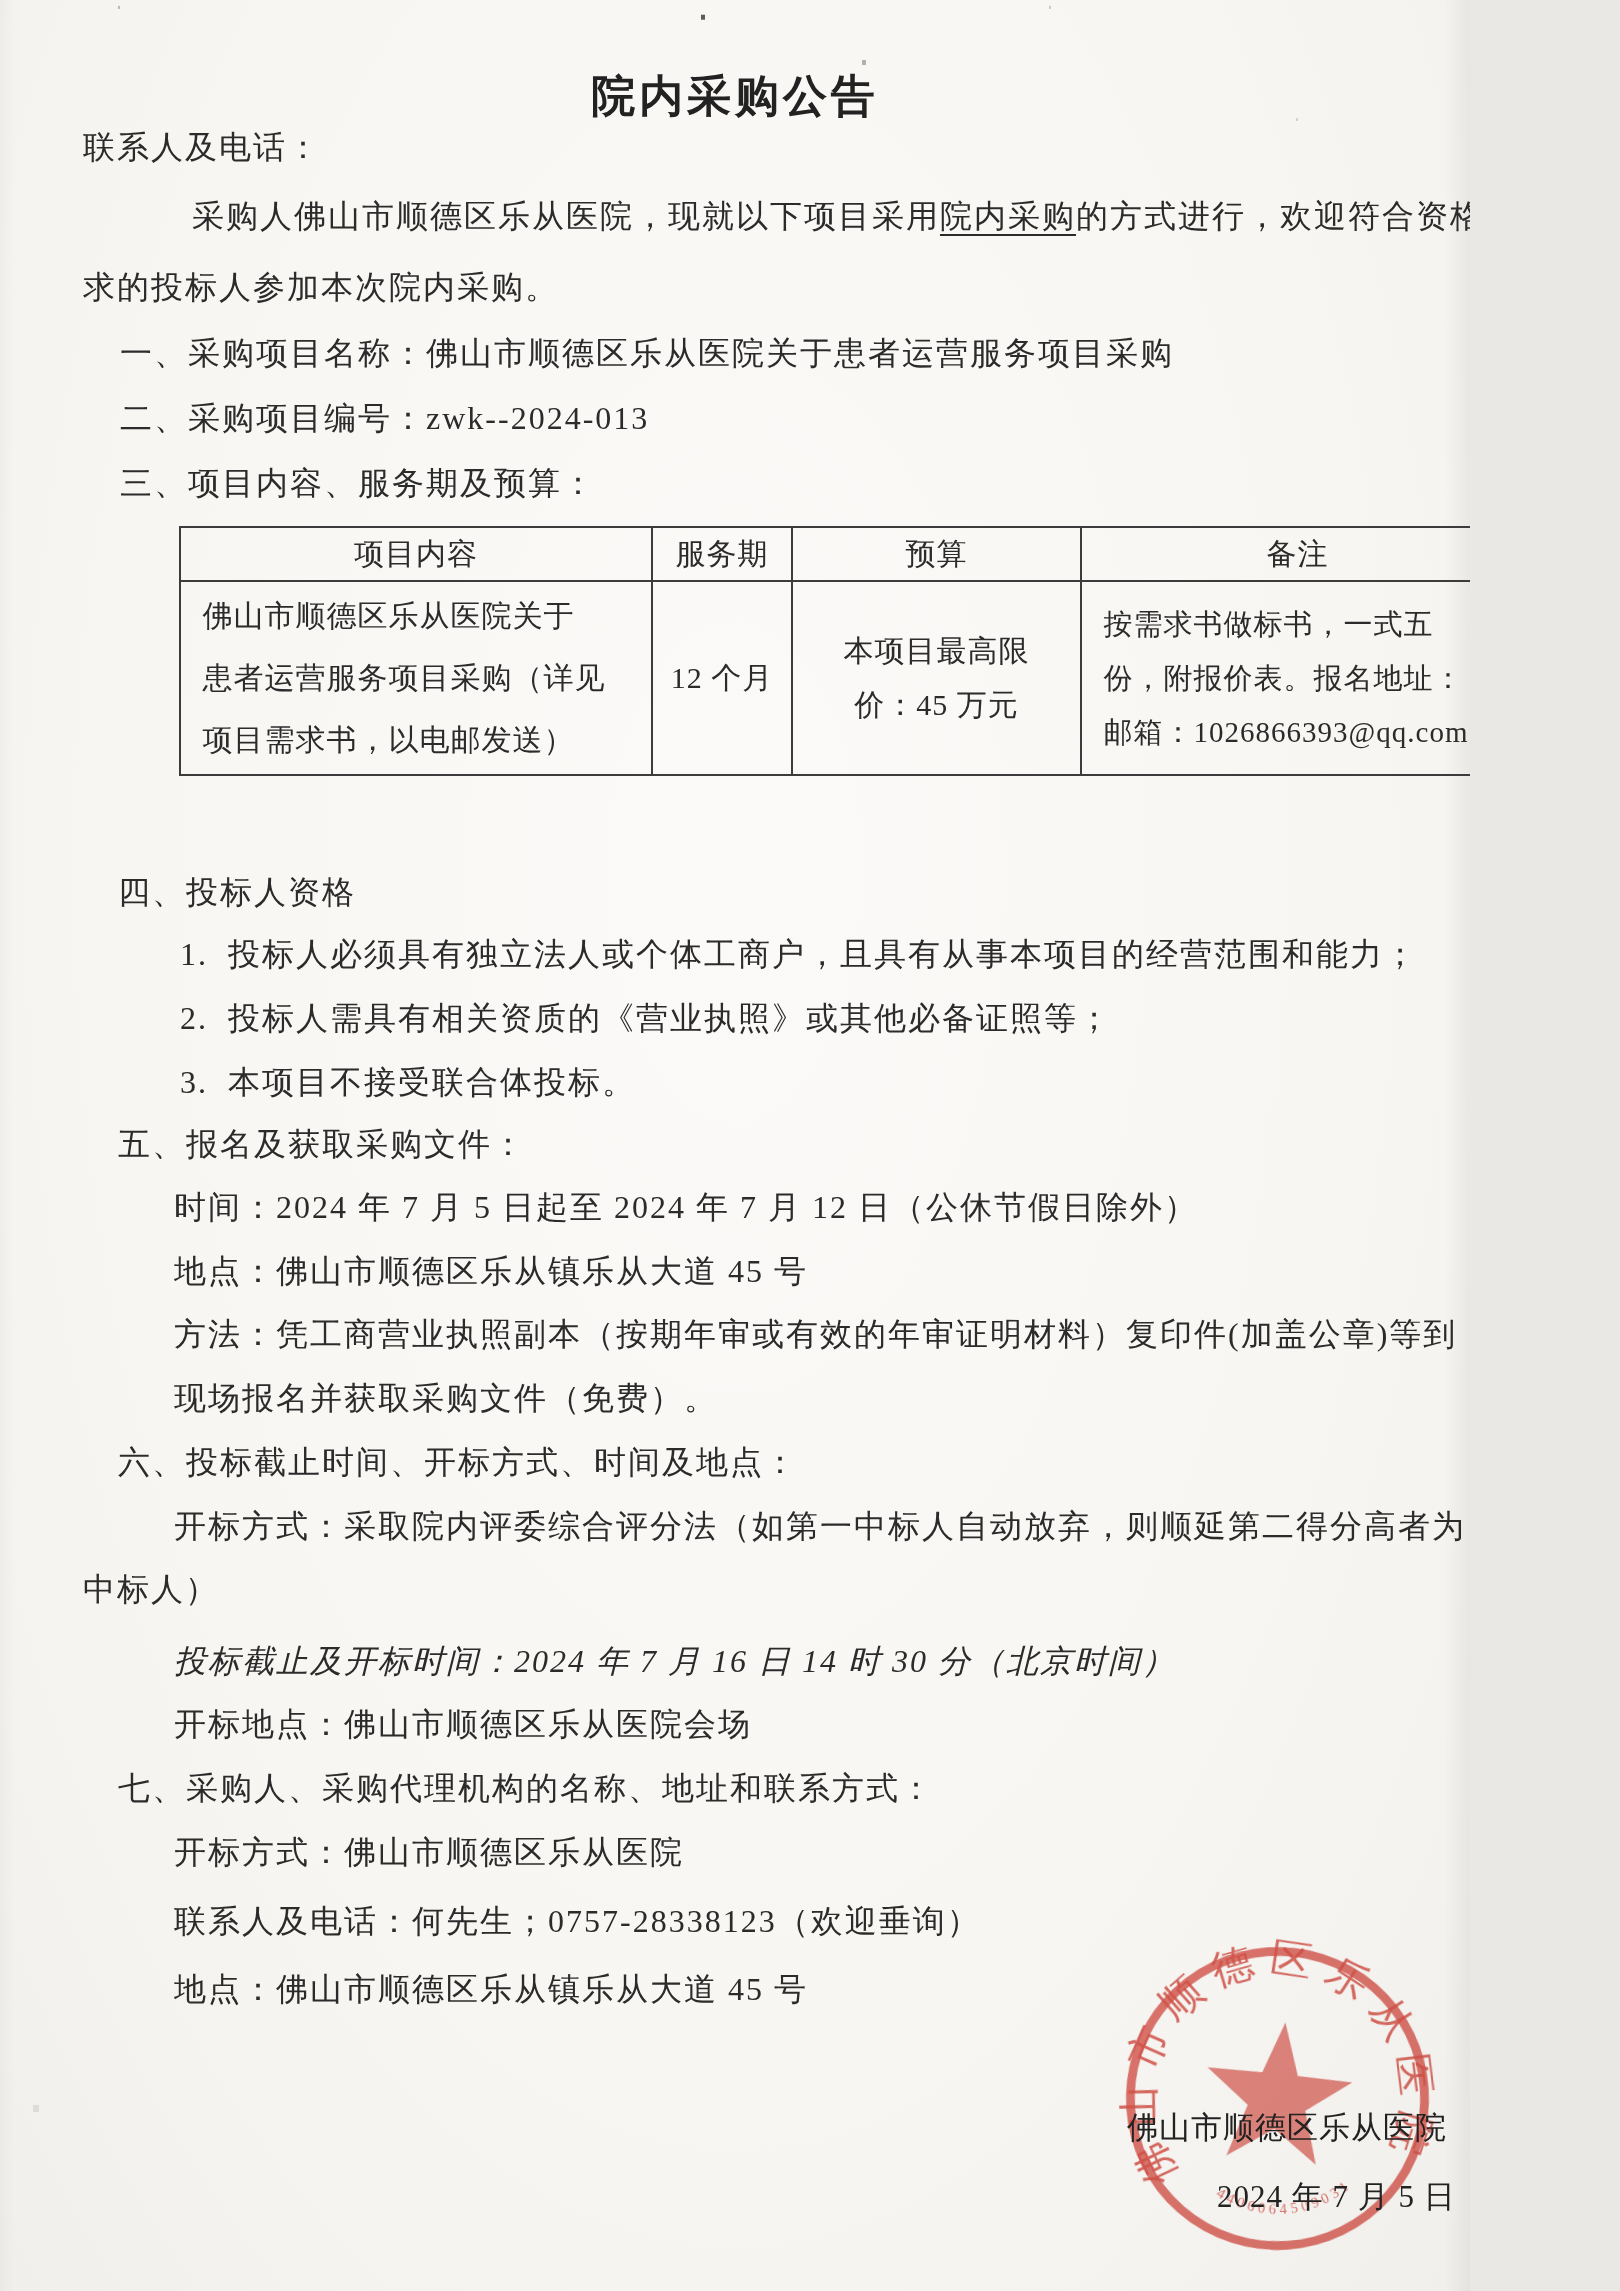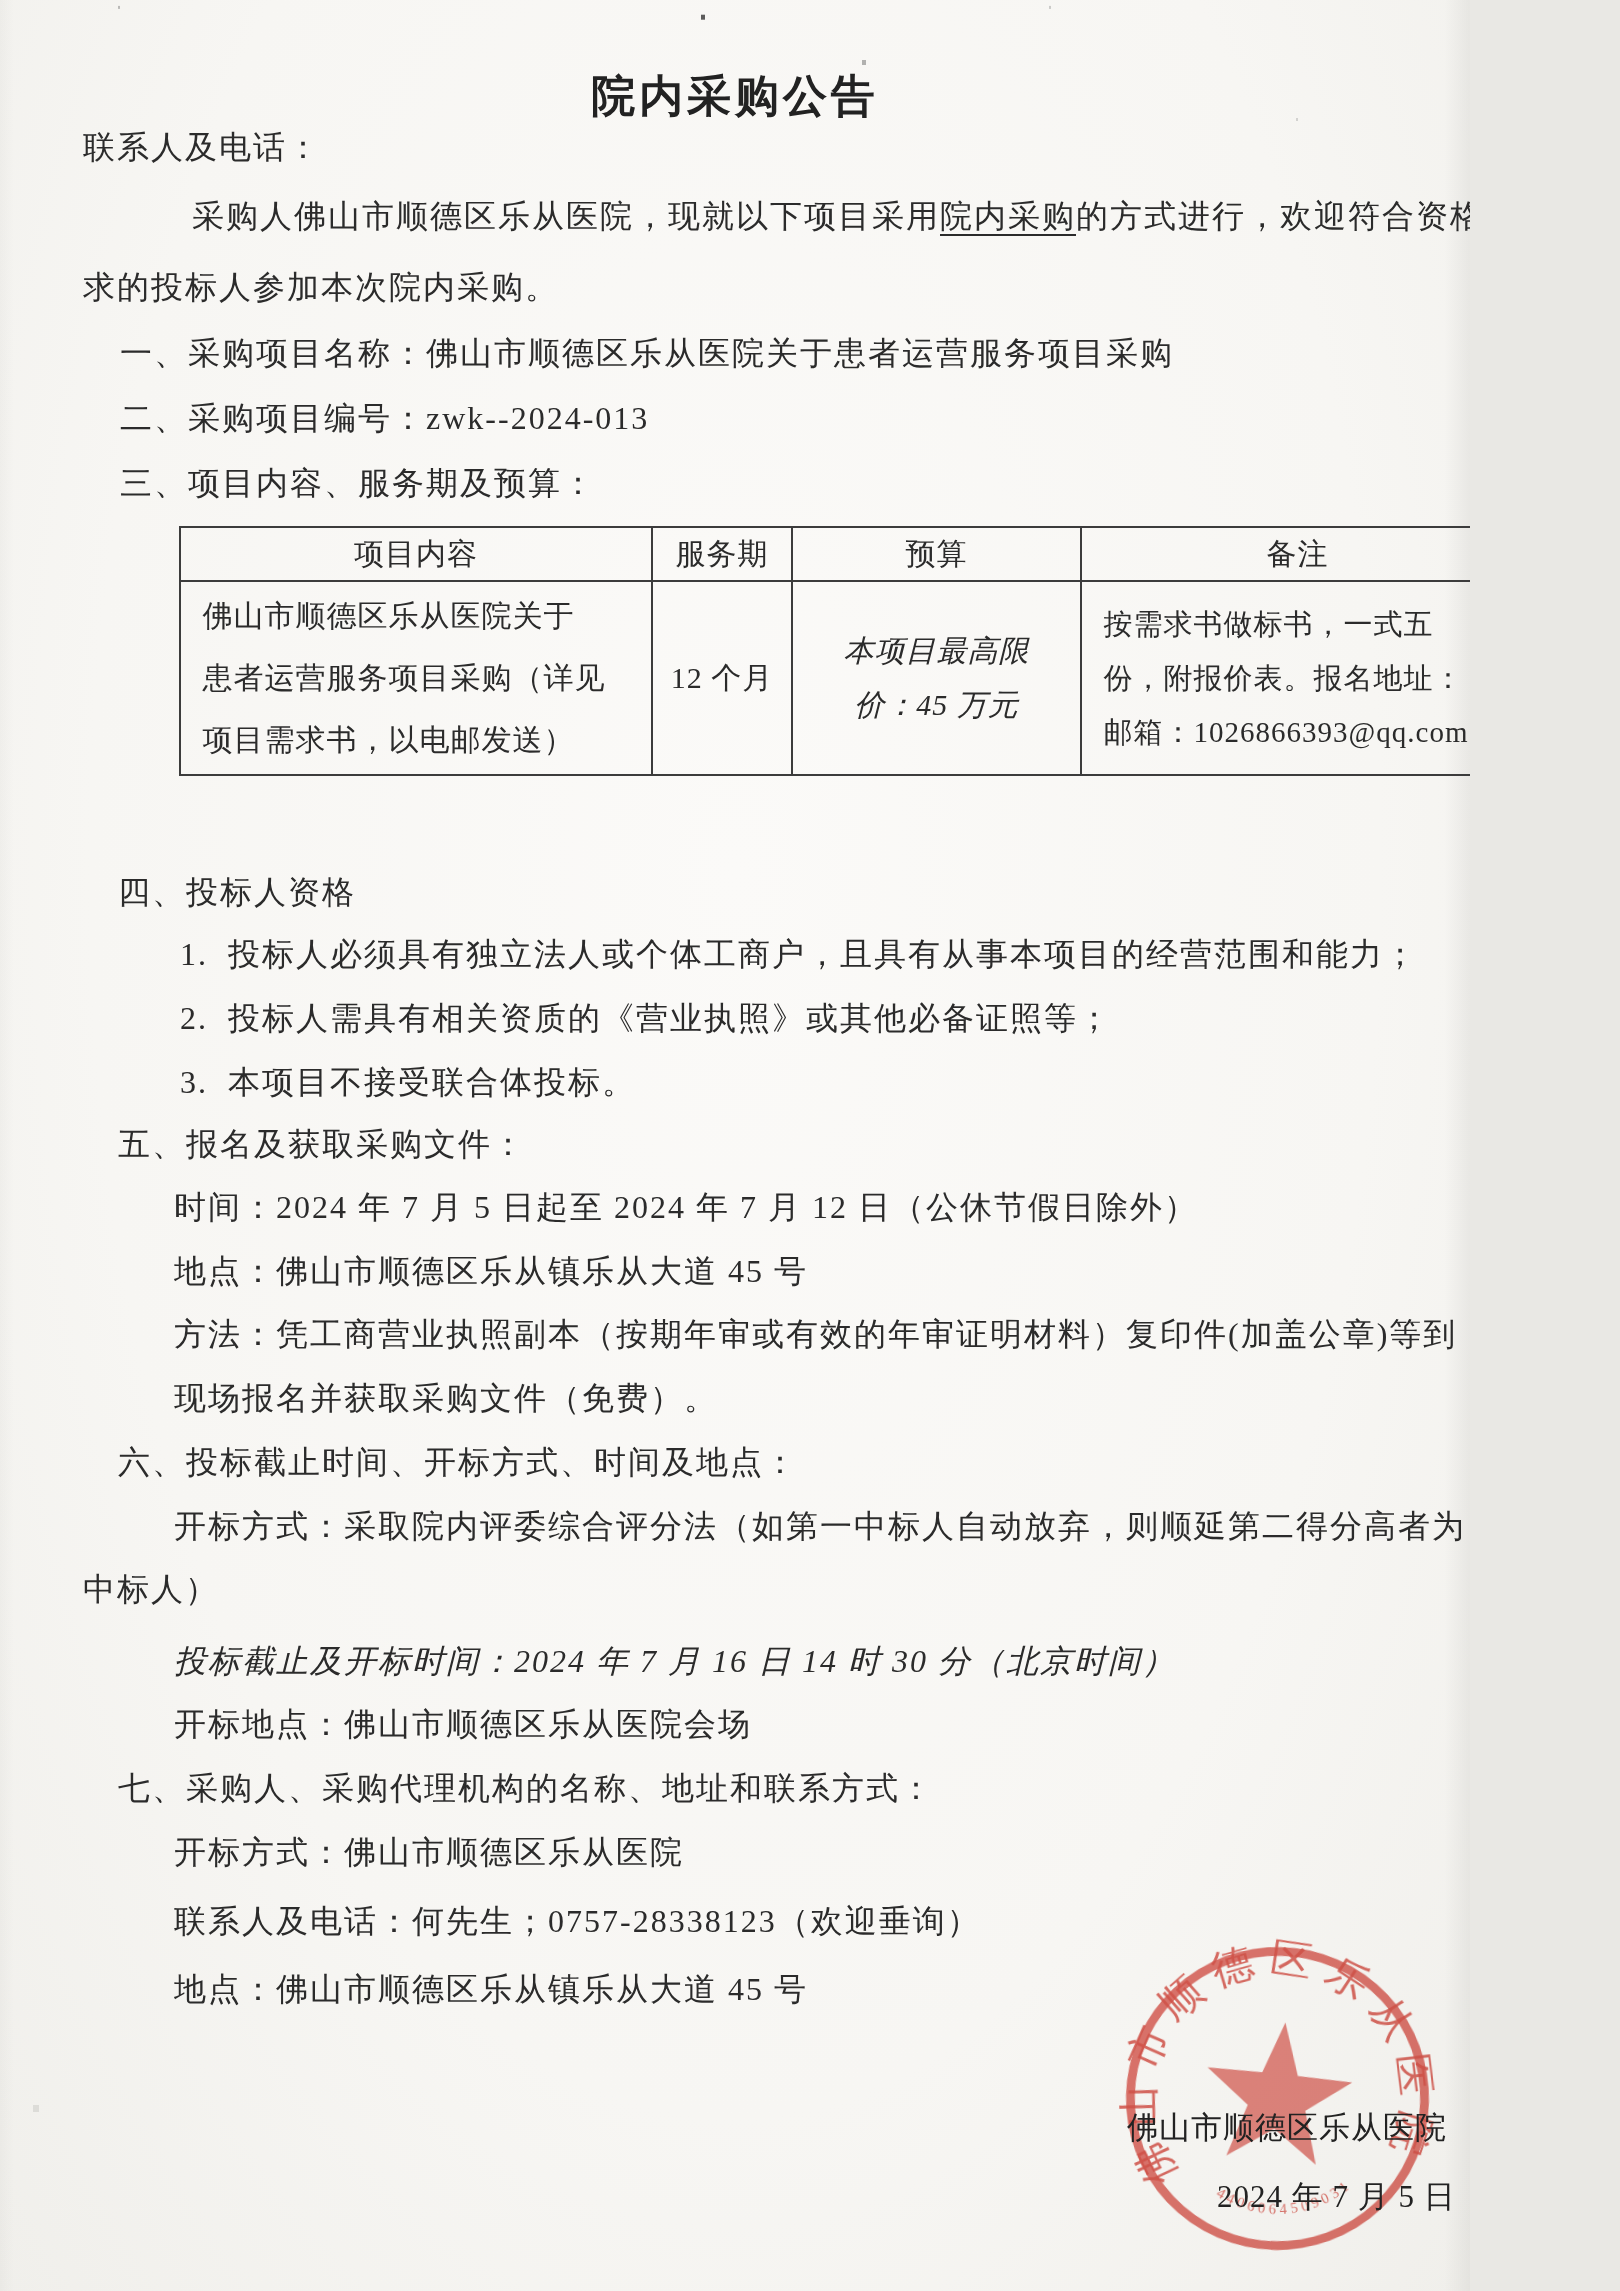--- a/index.html
+++ b/index.html
@@ -34,21 +34,21 @@
   .ptable td,.ptable th{
     border:2.5px solid #3c3c3c;font-weight:400;
     font-size:30px;color:#2b2b2b;letter-spacing:1px;margin-left:48px;
   }
   .ptable th{height:50px;text-align:center;vertical-align:middle;}
   .ptable td{height:190px;vertical-align:middle;}
   .cell-lines div{white-space:pre;}
   .content-cell{padding-left:21.6px;}
   .content-cell div{line-height:62px;}
   .center-cell{text-align:center;}
-  .budget-cell div{line-height:54px;font-style:italic;}
+  .budget-cell div{line-height:54px;}
   .note-cell{padding-left:21.6px;}
   .note-cell div{line-height:54px;font-size:29px;}
   
   .seal-wrap{position:absolute;left:1101px;top:1922px;width:353px;height:353px;}
   .seal-svg{width:100%;height:100%;mix-blend-mode:multiply;filter:blur(0.4px);transform:rotate(-4deg);}
   .sig-org{position:absolute;left:1127px;top:2107px;font-size:31px;letter-spacing:1px;white-space:pre;color:#222;}
   .sig-date{position:absolute;left:1217px;top:2176px;font-size:31px;letter-spacing:1px;white-space:pre;color:#222;}
   
   .specks{position:absolute;left:0;top:0;width:2px;height:2.9px;background:transparent;
     box-shadow:

